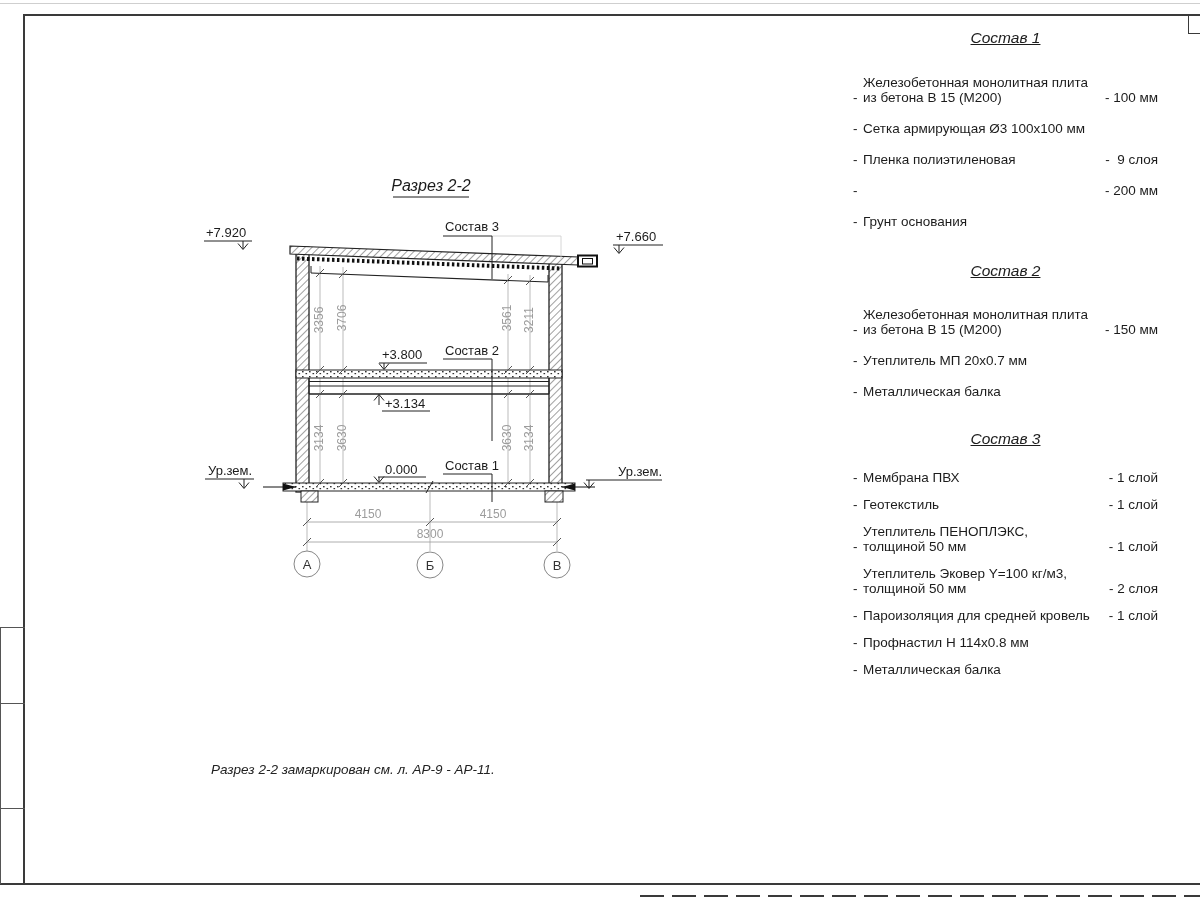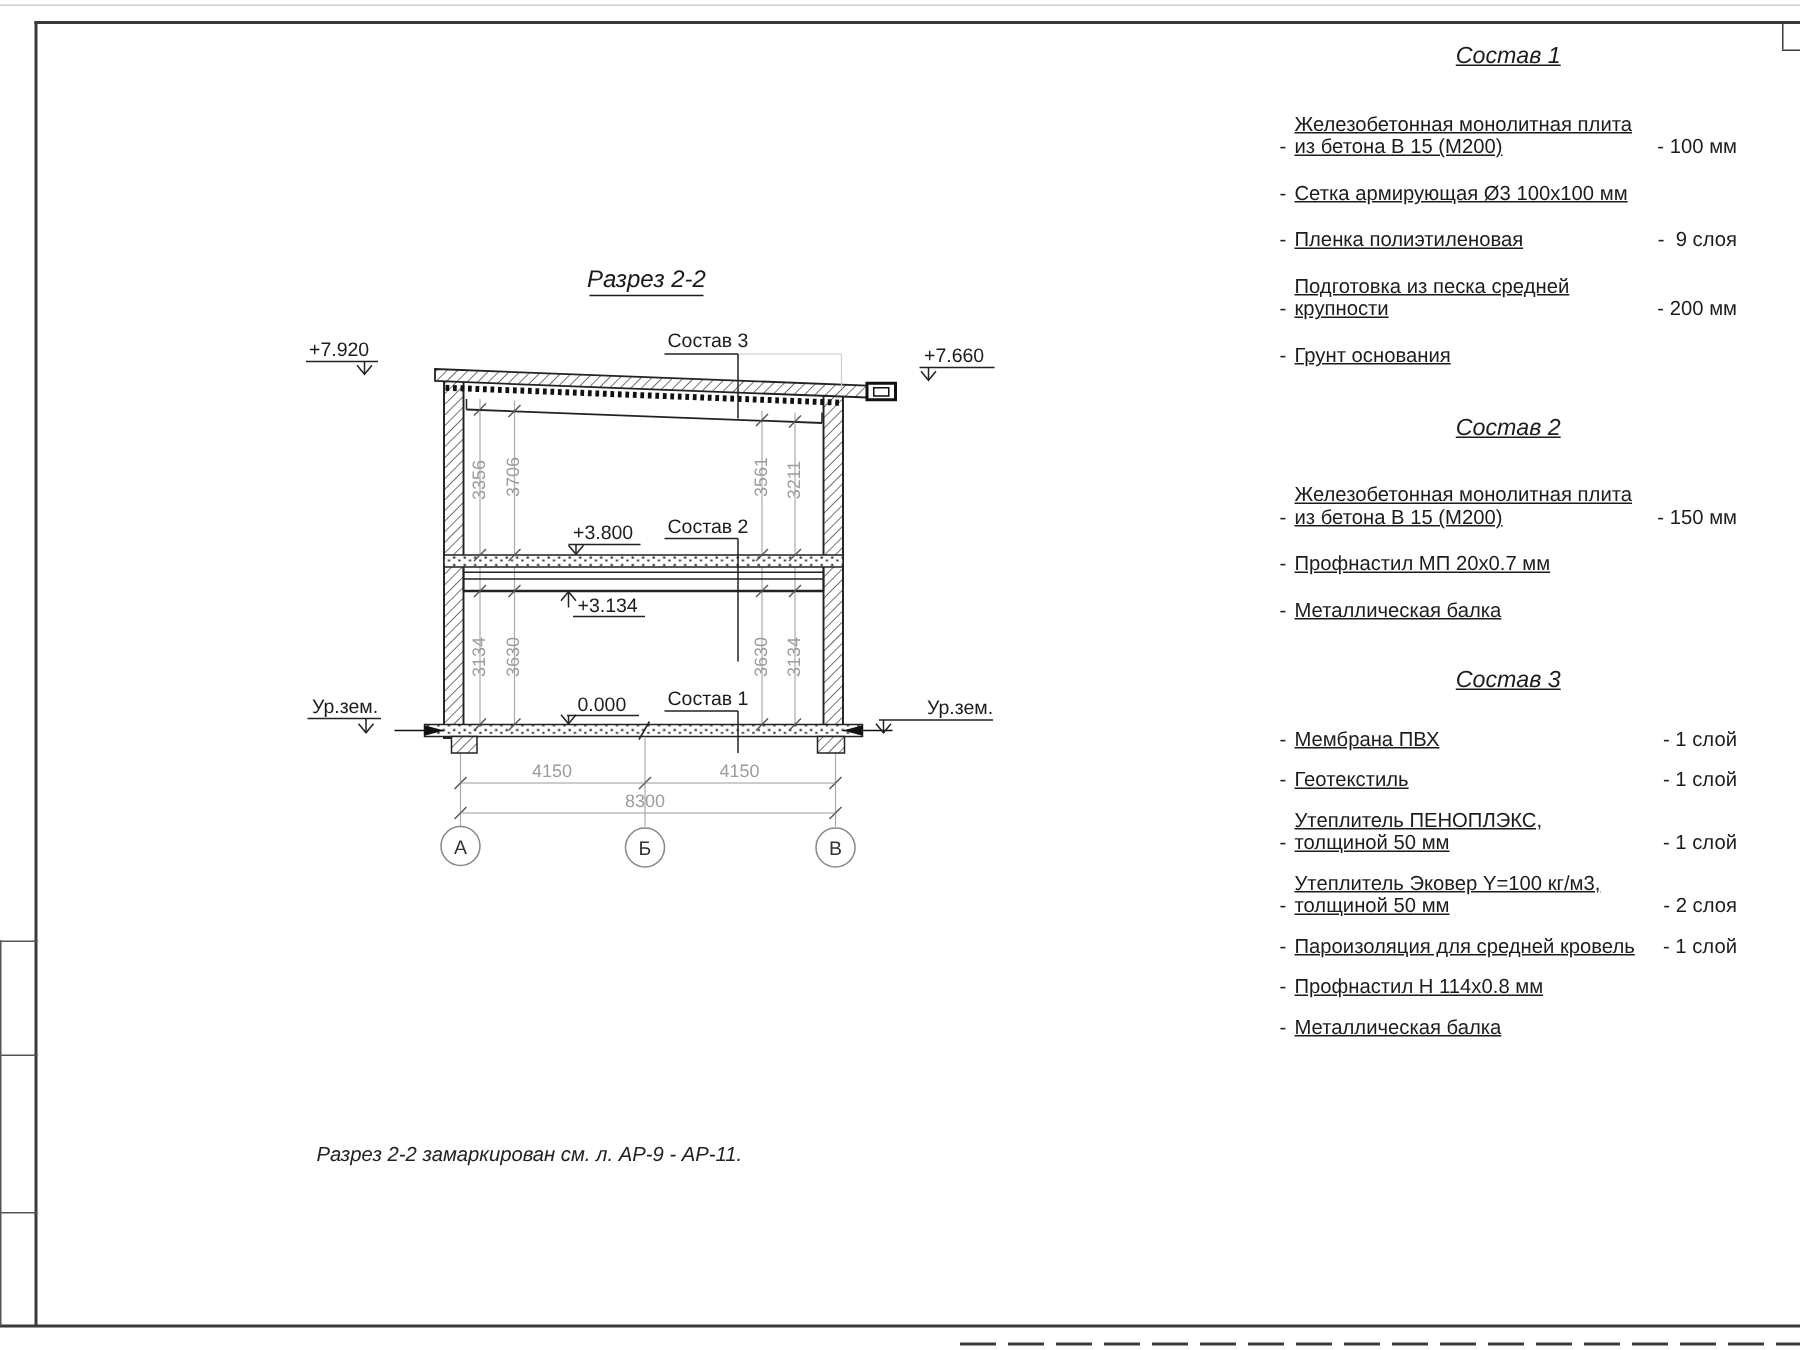--- a/index.html
+++ b/index.html
@@ -24,21 +24,21 @@
   .note{position:absolute;left:211px;top:762px;font-size:13.5px;color:#222;font-style:italic;}
   
   .panel{position:absolute;left:853px;top:30px;width:305px;font-size:13.5px;line-height:15px;color:#1c1c1c;}
   .ptitle{font-style:italic;font-size:15.5px;text-align:center;text-decoration:underline;
     font-weight:normal;margin:0 0 30px 0;}
   .ptitle.s2{margin-top:34px;margin-bottom:29px;}
   .ptitle.s3{margin-top:32px;margin-bottom:24px;}
   .item{display:flex;align-items:flex-end;margin-bottom:16px;}
   .s3items .item{margin-bottom:12px;}
   .dash{width:10px;flex:0 0 10px;}
-  .itext{white-space:pre-line;max-width:245px;text-decoration:underline;}
+  .itext{white-space:pre-line;max-width:245px;}
   .ival{margin-left:auto;white-space:pre;}
 </style>
 </head>
 <body>
 
 <div class="top-edge"></div>
 <div class="frame-top"></div>
 <div class="frame-left"></div>
 <div class="frame-bottom"></div>
 <div class="margin-line" style="top:627px"></div>
@@ -236,42 +236,40 @@
       <div class="itext">Сетка армирующая Ø3 100х100 мм</div>
       <div class="ival"></div>
     </div>
     <div class="item">
       <span class="dash">-</span>
       <div class="itext">Пленка полиэтиленовая</div>
       <div class="ival">-  9 слоя</div>
     </div>
     <div class="item">
       <span class="dash">-</span>
-      <div class="itext">Подготовка из песка средней
-крупности</div>
       <div class="ival">- 200 мм</div>
     </div>
     <div class="item">
       <span class="dash">-</span>
       <div class="itext">Грунт основания</div>
       <div class="ival"></div>
     </div>
   </div>
 
   <h2 class="ptitle s2">Состав 2</h2>
   <div>
     <div class="item">
       <span class="dash">-</span>
       <div class="itext">Железобетонная  монолитная плита
 из бетона В 15 (М200)</div>
       <div class="ival">- 150 мм</div>
     </div>
     <div class="item">
       <span class="dash">-</span>
-      <div class="itext">Профнастил МП 20х0.7 мм</div>
+      <div class="itext">Утеплитель МП 20х0.7 мм</div>
       <div class="ival"></div>
     </div>
     <div class="item">
       <span class="dash">-</span>
       <div class="itext">Металлическая балка</div>
       <div class="ival"></div>
     </div>
   </div>
 
   <h2 class="ptitle s3">Состав 3</h2>

